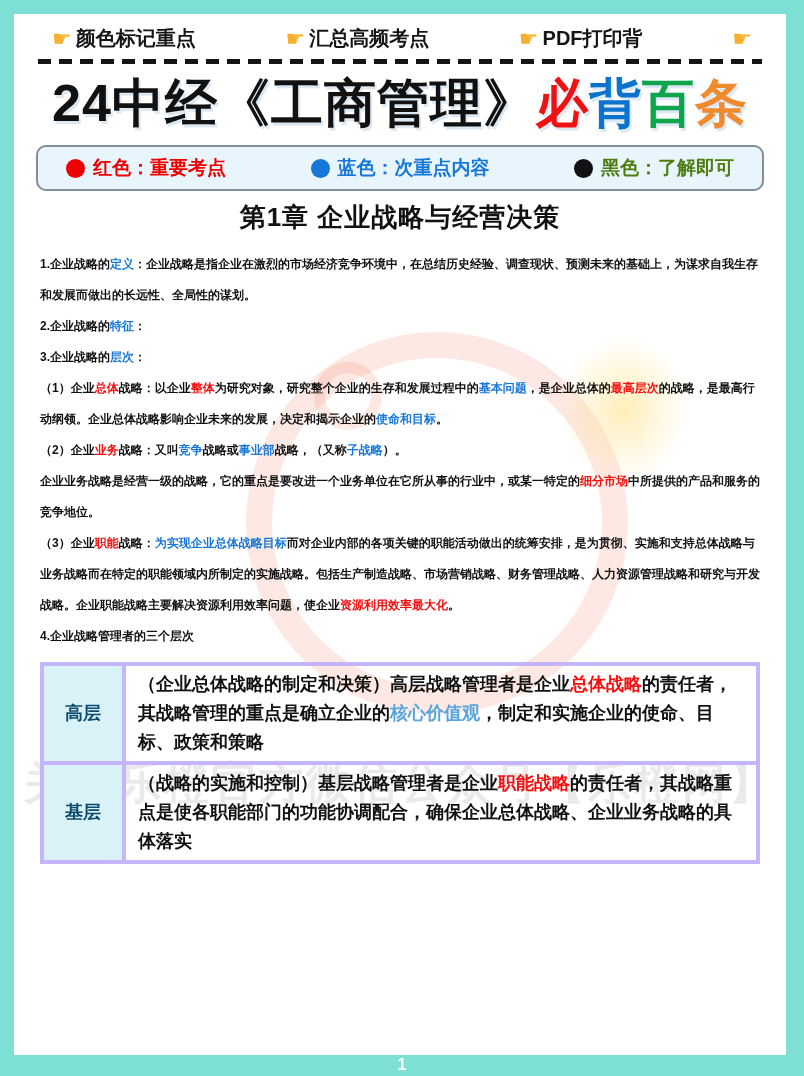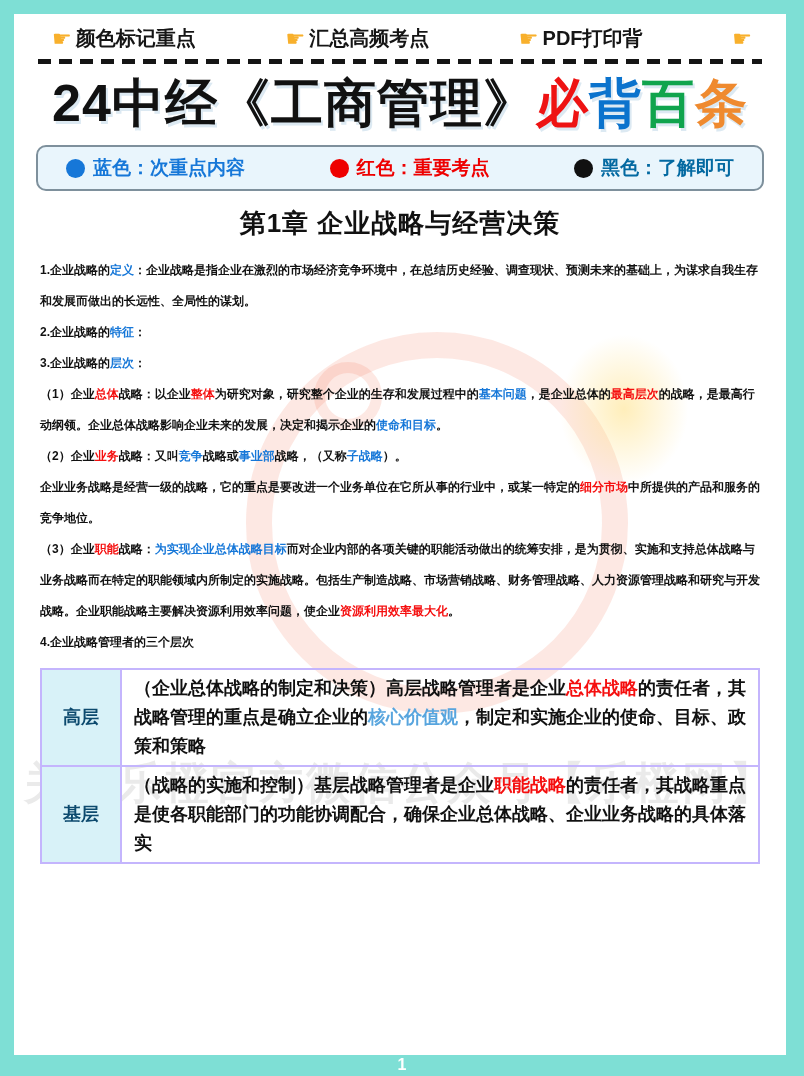--- a/index.html
+++ b/index.html
@@ -36,33 +36,33 @@
     letter-spacing:1px;color:#111;line-height:60px;white-space:nowrap;
     text-shadow:2px 3px 0 #dce9f2;}
   .title .colored{font-weight:900;}
   
   .legend{margin:12px 22px 0;border:2px solid #7e909c;border-radius:10px;
     background:#e9f5fc;display:flex;align-items:center;justify-content:space-between;
     padding:8px 28px;font-size:19px;font-weight:700;}
   .lg-item{display:flex;align-items:center;gap:8px;white-space:nowrap;}
   .lg-dot{width:19px;height:19px;border-radius:50%;display:inline-block;}
   
-  .chapter{margin-top:15px;text-align:center;font-size:26px;font-weight:900;
+  .chapter{margin-top:9px;text-align:center;font-size:26px;font-weight:900;
     color:#111;letter-spacing:1px;}
   
   .content{margin:14px 26px 0;font-size:12px;line-height:31px;font-weight:600;color:#111;}
   .para{margin:0;}
   .seg-k{color:#111111;}
   .seg-r{color:#f50f0f;}
   .seg-b{color:#1677d8;}
   .seg-lb{color:#58a5de;}
   
   table.mgr{margin:10px 26px 0;width:calc(100% - 52px);border-collapse:collapse;
     font-size:18px;line-height:29px;}
-  table.mgr td{border:2px solid #c4b5fd;}
+  table.mgr td{border:4px solid #c4b5fd;}
   td.row-label{width:76px;text-align:center;background:#d8f2f8;
     font-weight:700;color:#0c4a6e;}
   td.row-text{padding:4px 12px;font-weight:600;color:#111;}
   
   .footer{position:absolute;left:0;right:0;bottom:0;height:21px;
     text-align:center;color:#ffffff;font-size:16px;line-height:20px;font-weight:600;}
 </style>
 </head>
 <body>
 
@@ -93,30 +93,30 @@
         </div>
       </div>
     <div class="dash"></div>
 
     <div class="title">
       <span>24中经《工商管理》</span><span class="colored"><span style="color: rgb(238, 19, 19);">必</span><span style="color: rgb(11, 115, 205);">背</span><span style="color: rgb(16, 164, 77);">百</span><span style="color: rgb(239, 138, 47);">条</span></span>
     </div>
 
     <div class="legend">
         <div class="lg-item">
+          <span class="lg-dot" style="background: rgb(238, 0, 0);"></span>
+          <span style="color: rgb(238, 0, 0);">红色：重要考点</span>
+        </div>
+        <div class="lg-item">
           <span class="lg-dot" style="background: rgb(22, 119, 216);"></span>
           <span style="color: rgb(22, 119, 216);">蓝色：次重点内容</span>
         </div>
         <div class="lg-item">
-          <span class="lg-dot" style="background: rgb(238, 0, 0);"></span>
-          <span style="color: rgb(238, 0, 0);">红色：重要考点</span>
-        </div>
-        <div class="lg-item">
           <span class="lg-dot" style="background: rgb(17, 17, 17);"></span>
-          <span style="color: #0369a1;">黑色：了解即可</span>
+          <span style="color: #4d7c0f;">黑色：了解即可</span>
         </div>
       </div>
 
     <div class="chapter">第1章 企业战略与经营决策</div>
 
     <div class="content">
         <div class="para"><span class="seg-k">1.企业战略的</span><span class="seg-b">定义</span><span class="seg-k">：企业战略是指企业在激烈的市场经济竞争环境中，在总结历史经验、调查现状、预测未来的基础上，为谋求自我生存和发展而做出的长远性、全局性的谋划。</span></div>
         <div class="para"><span class="seg-k">2.企业战略的</span><span class="seg-b">特征</span><span class="seg-k">：</span></div>
         <div class="para"><span class="seg-k">3.企业战略的</span><span class="seg-b">层次</span><span class="seg-k">：</span></div>
         <div class="para"><span class="seg-k">（1）企业</span><span class="seg-r">总体</span><span class="seg-k">战略：以企业</span><span class="seg-r">整体</span><span class="seg-k">为研究对象，研究整个企业的生存和发展过程中的</span><span class="seg-b">基本问题</span><span class="seg-k">，是企业总体的</span><span class="seg-r">最高层次</span><span class="seg-k">的战略，是最高行动纲领。企业总体战略影响企业未来的发展，决定和揭示企业的</span><span class="seg-b">使命和目标</span><span class="seg-k">。</span></div>

